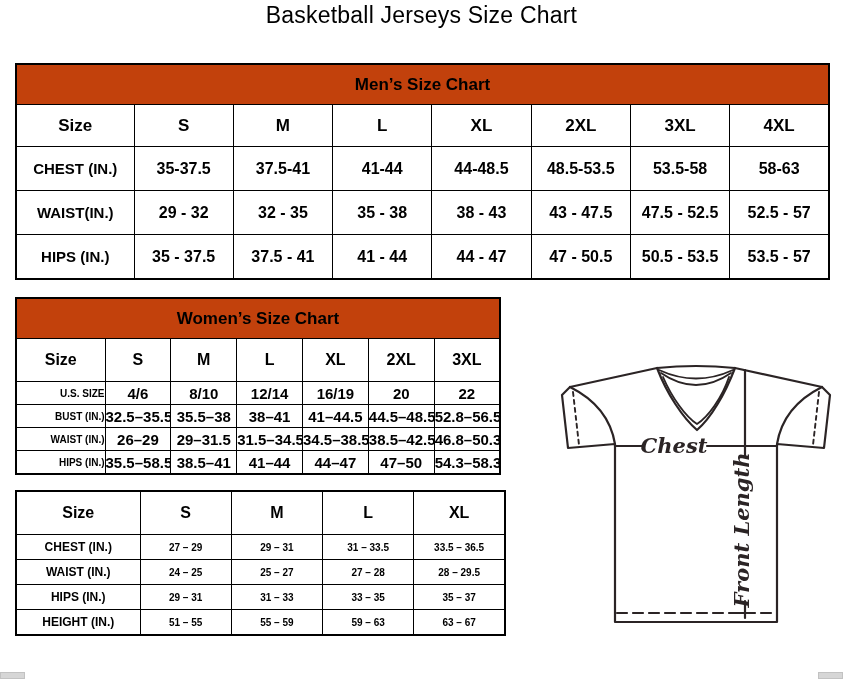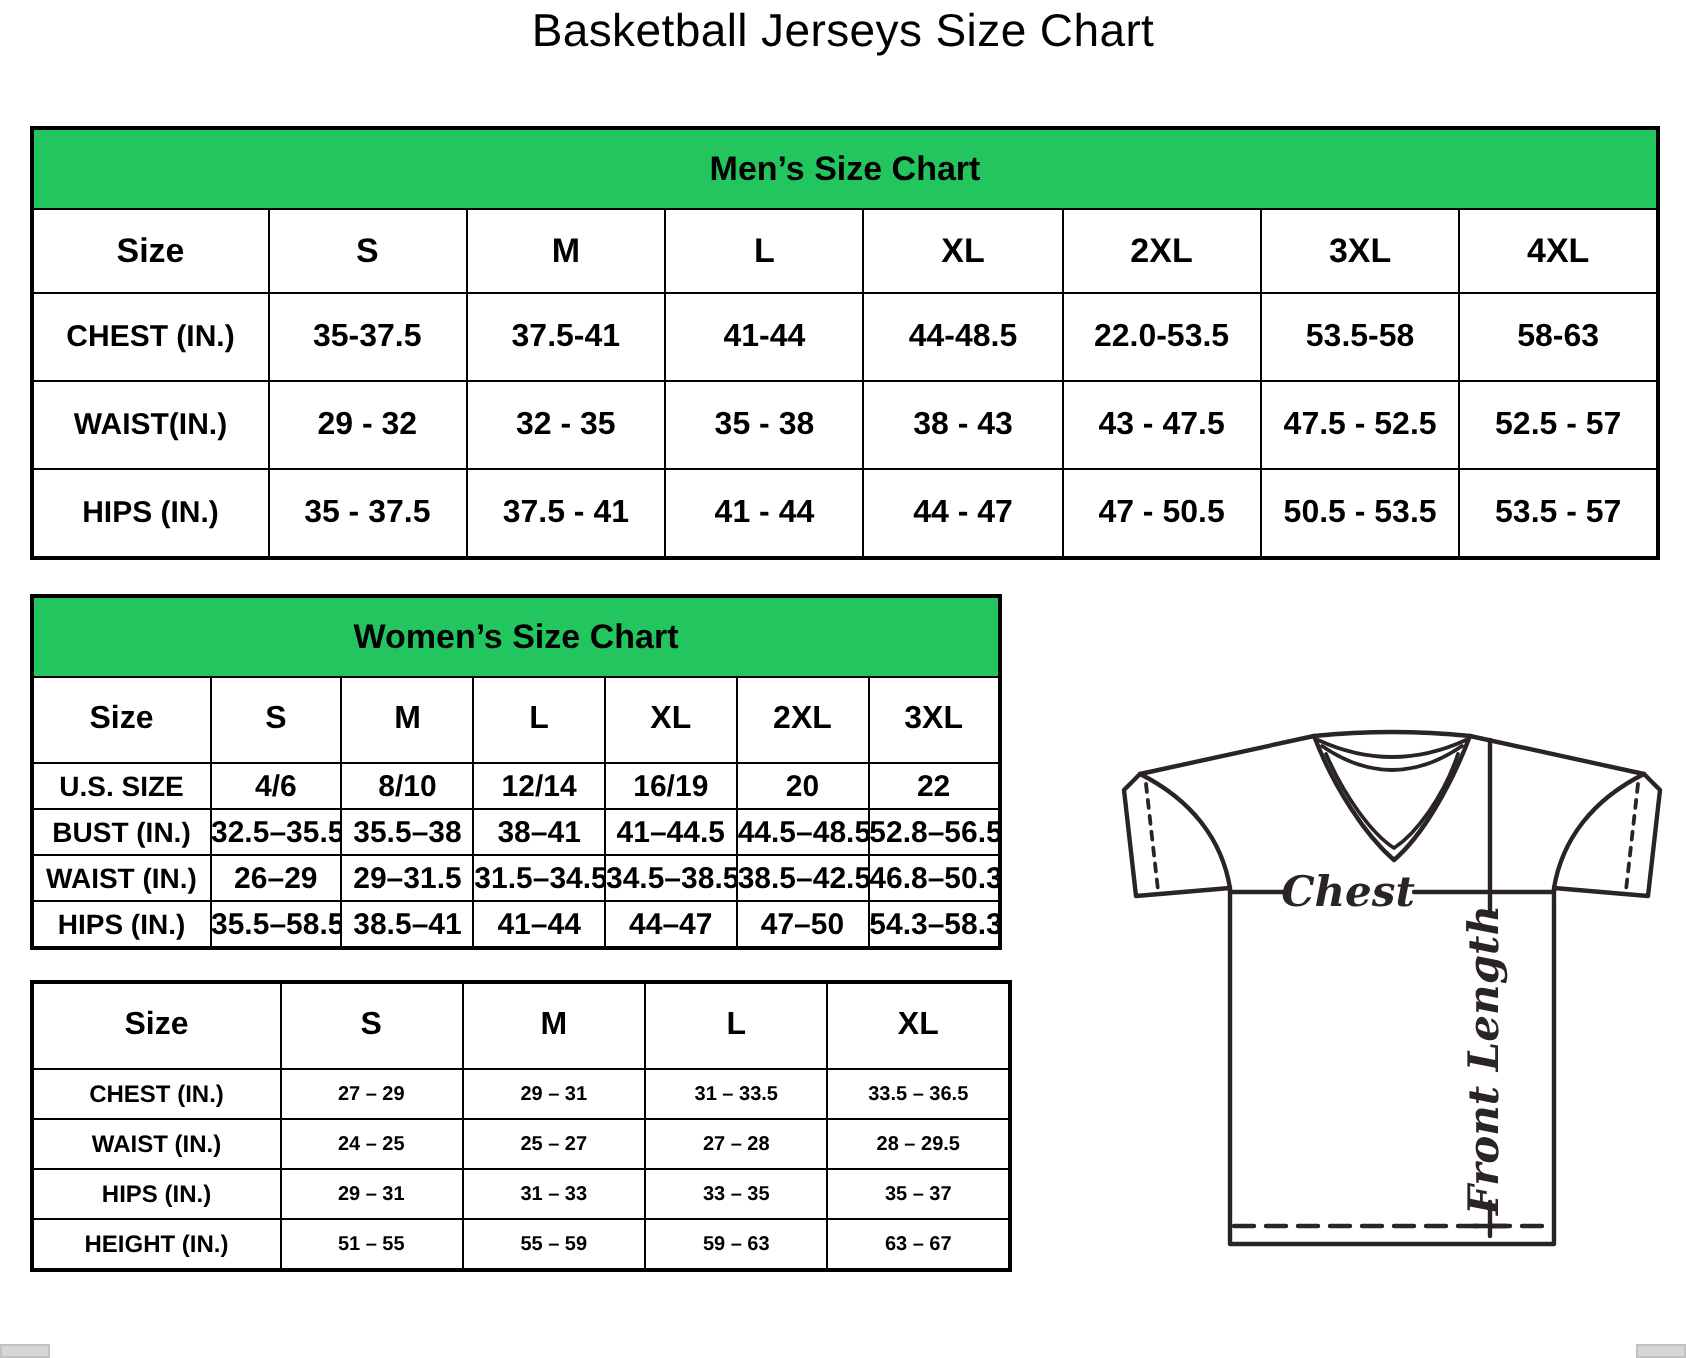--- a/index.html
+++ b/index.html
@@ -4,35 +4,35 @@
 <style>
   html,body{margin:0;padding:0;background:#ffffff;}
   #canvas{position:relative;width:843px;height:679px;background:#ffffff;overflow:hidden;
           font-family:"Liberation Sans",sans-serif;color:#000;}
   h1#page-title{position:absolute;top:2px;left:0;width:843px;margin:0;text-align:center;
           font-size:23px;font-weight:normal;letter-spacing:0.2px;}
   table.size-table{position:absolute;border-collapse:collapse;table-layout:fixed;
           border:2px solid #000;background:#fff;}
   table.size-table td{border:1px solid #000;text-align:center;vertical-align:middle;
           font-weight:bold;padding:0;overflow:hidden;white-space:nowrap;}
-  tr.band td{background:#22c55e;font-size:17px;}
+  tr.band td{background:#c2410c;font-size:17px;}
   
   #men-table{left:15px;top:63px;width:815px;}
   #men-table col.c-label{width:118px;}
   #men-table tr.band td{height:39px;}
   #men-table tr.cols td{height:41px;font-size:17px;}
   #men-table tr.data td{height:43px;font-size:16px;}
   #men-table tr.data td.lbl{font-size:15px;}
   
   #women-table{left:15px;top:297px;width:486px;}
   #women-table col.c-label{width:89px;}
   #women-table tr.band td{height:39px;}
   #women-table tr.cols td{height:42px;font-size:16px;}
   #women-table tr.data td{height:22px;font-size:15px;}
-  #women-table tr.data td.lbl{font-size:14px;}
+  #women-table tr.data td.lbl{font-size:10px;text-align:right;}
   
   #youth-table{left:15px;top:490px;width:491px;}
   #youth-table col.c-label{width:124px;}
   #youth-table tr.band td{height:39px;}
   #youth-table tr.cols td{height:42px;font-size:16px;}
   #youth-table tr.data td{height:24px;font-size:10px;}
   #youth-table tr.data td.lbl{font-size:12px;}
   
   #jersey{position:absolute;left:556px;top:360px;width:287px;height:274px;}
   #jersey .ln{fill:none;stroke:#2b2425;stroke-width:2.2;stroke-linejoin:round;stroke-linecap:round;}
@@ -75,21 +75,21 @@
           <td>2XL</td>
           <td>3XL</td>
           <td>4XL</td>
         </tr>
         <tr class="data">
           <td class="lbl">CHEST (IN.)</td>
           <td>35-37.5</td>
           <td>37.5-41</td>
           <td>41-44</td>
           <td>44-48.5</td>
-          <td>22.0-53.5</td>
+          <td>48.5-53.5</td>
           <td>53.5-58</td>
           <td>58-63</td>
         </tr>
         <tr class="data">
           <td class="lbl">WAIST(IN.)</td>
           <td>29 - 32</td>
           <td>32 - 35</td>
           <td>35 - 38</td>
           <td>38 - 43</td>
           <td>43 - 47.5</td>

